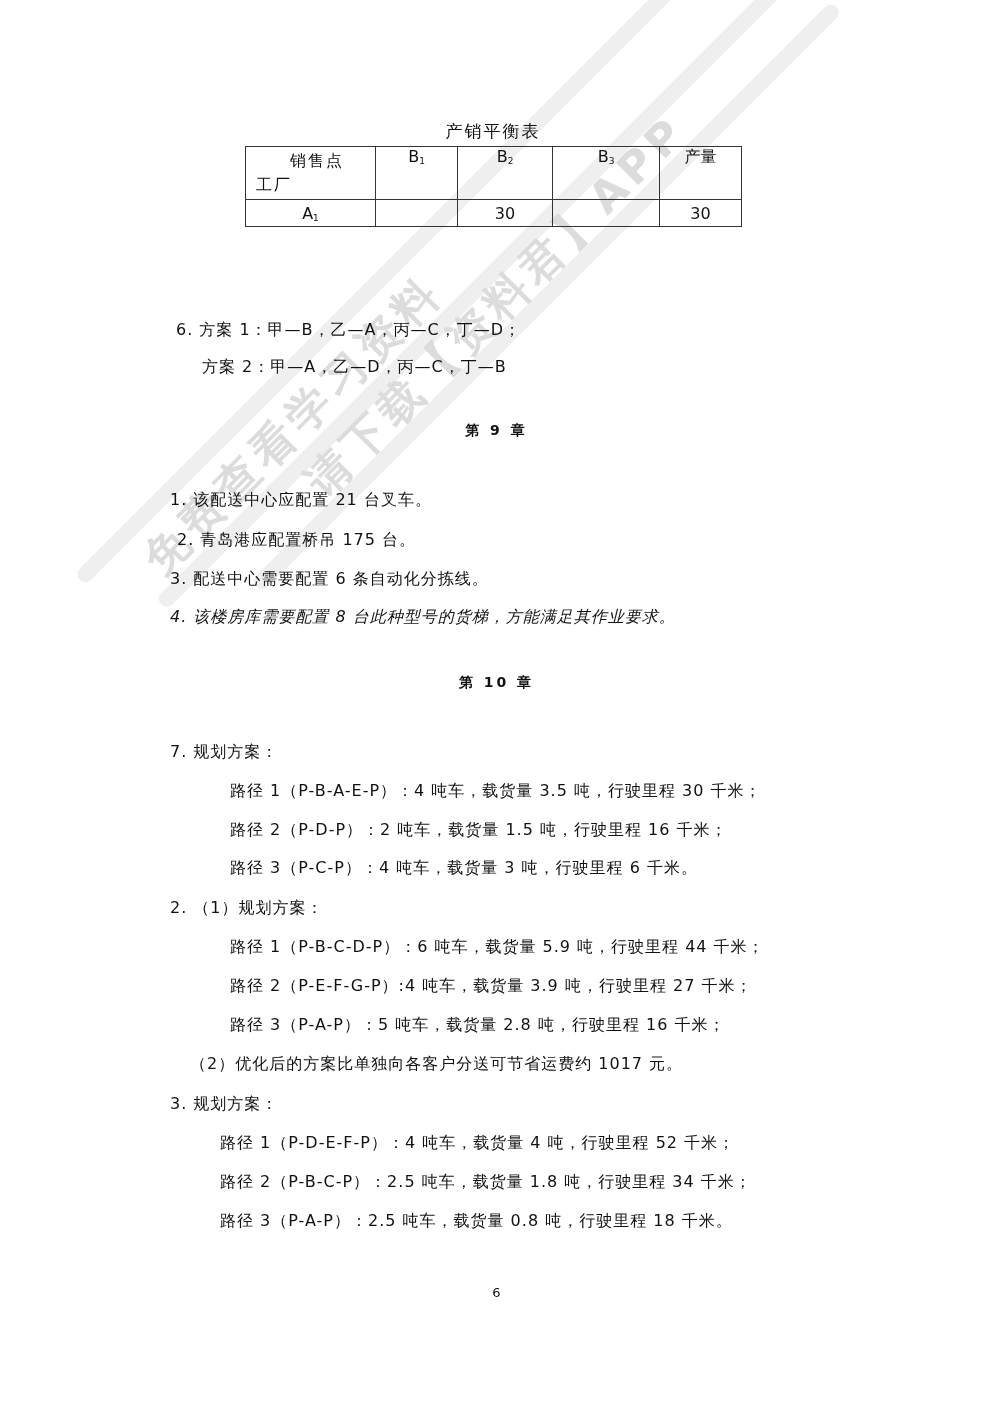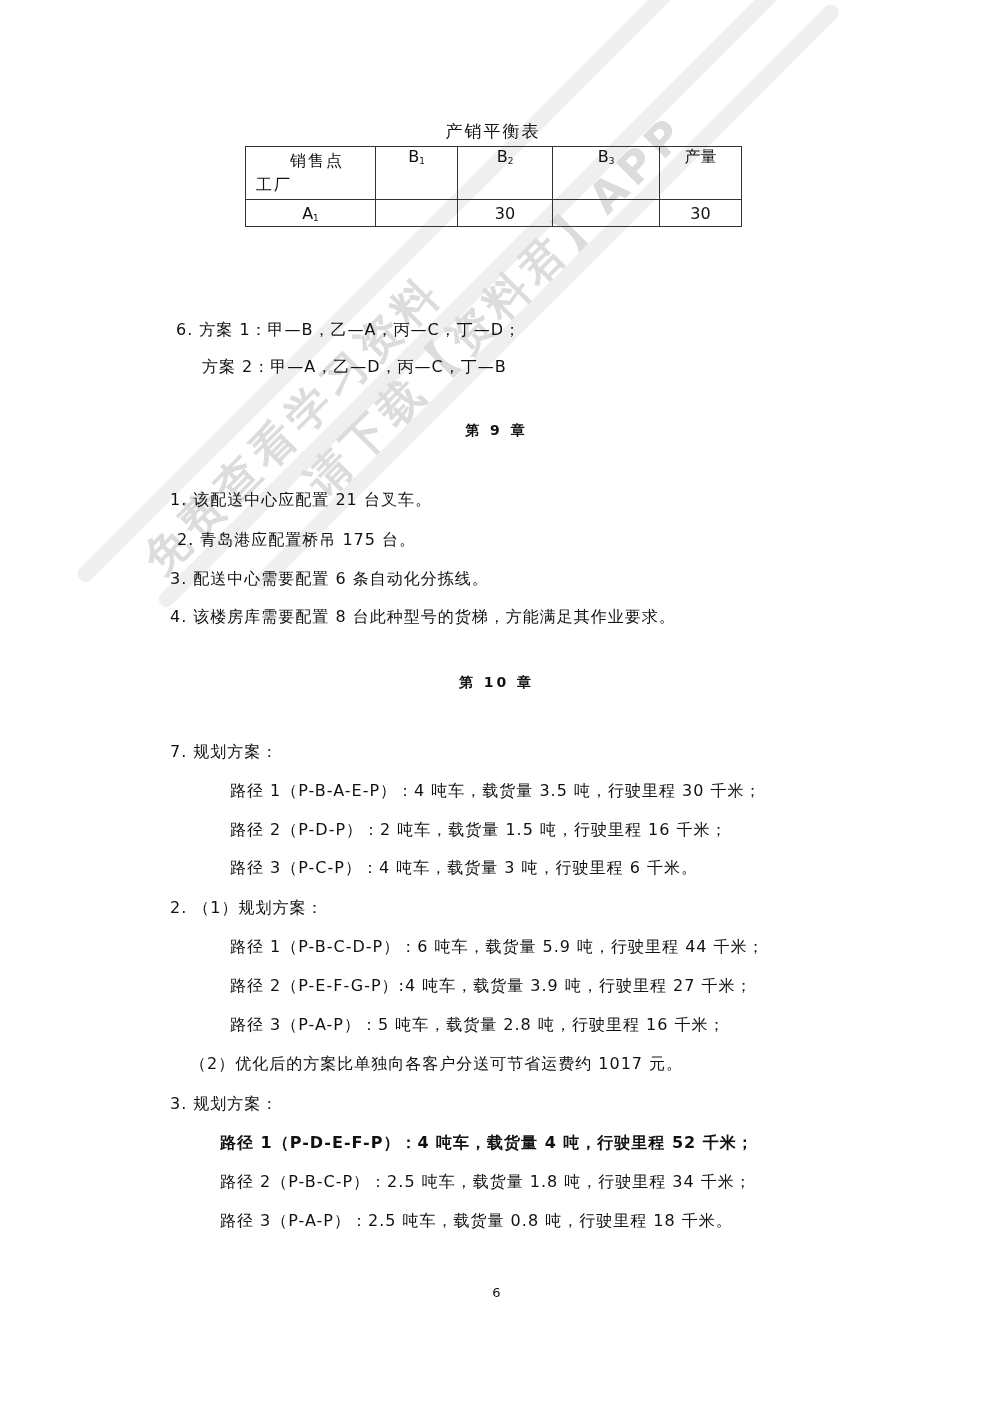--- a/index.html
+++ b/index.html
@@ -83,34 +83,34 @@
   </tbody>
     </table>
 
   <div class="line" style="left:176px; top:320px;">6. 方案 1：甲—B，乙—A，丙—C，丁—D；</div>
   <div class="line" style="left:202px; top:357px;">方案 2：甲—A，乙—D，丙—C，丁—B</div>
 
   <div class="chapter" style="top:422px;">第 9 章</div>
   <div class="line" style="left:170px; top:490px;">1. 该配送中心应配置 21 台叉车。</div>
   <div class="line" style="left:170px; top:530px;margin-left:7px;">2. 青岛港应配置桥吊 175 台。</div>
   <div class="line" style="left:170px; top:569px;">3. 配送中心需要配置 6 条自动化分拣线。</div>
-  <div class="line" style="left:170px; top:607px;">4. 该楼房库需要配置 8 台此种型号的货梯，方能满足其作业要求。</div>
+  <div class="line" style="left:170px; top:607px;font-style:italic;">4. 该楼房库需要配置 8 台此种型号的货梯，方能满足其作业要求。</div>
 
   <div class="chapter" style="top:674px;">第 10 章</div>
 
   <div class="line" style="left:170px; top:742px;">7. 规划方案：</div>
   <div class="line" style="left:230px; top:781px;">路径 1（P-B-A-E-P）：4 吨车，载货量 3.5 吨，行驶里程 30 千米；</div>
   <div class="line" style="left:230px; top:820px;">路径 2（P-D-P）：2 吨车，载货量 1.5 吨，行驶里程 16 千米；</div>
   <div class="line" style="left:230px; top:858px;">路径 3（P-C-P）：4 吨车，载货量 3 吨，行驶里程 6 千米。</div>
 
   <div class="line" style="left:170px; top:898px;">2. （1）规划方案：</div>
   <div class="line" style="left:230px; top:937px;">路径 1（P-B-C-D-P）：6 吨车，载货量 5.9 吨，行驶里程 44 千米；</div>
   <div class="line" style="left:230px; top:976px;">路径 2（P-E-F-G-P）:4 吨车，载货量 3.9 吨，行驶里程 27 千米；</div>
   <div class="line" style="left:230px; top:1015px;">路径 3（P-A-P）：5 吨车，载货量 2.8 吨，行驶里程 16 千米；</div>
   <div class="line" style="left:190px; top:1054px;">（2）优化后的方案比单独向各客户分送可节省运费约 1017 元。</div>
 
   <div class="line" style="left:170px; top:1094px;">3. 规划方案：</div>
-  <div class="line" style="left:220px; top:1133px;font-weight:bold;">路径 1（P-D-E-F-P）：4 吨车，载货量 4 吨，行驶里程 52 千米；</div>
+  <div class="line" style="left:220px; top:1133px;">路径 1（P-D-E-F-P）：4 吨车，载货量 4 吨，行驶里程 52 千米；</div>
   <div class="line" style="left:220px; top:1172px;">路径 2（P-B-C-P）：2.5 吨车，载货量 1.8 吨，行驶里程 34 千米；</div>
   <div class="line" style="left:220px; top:1211px;">路径 3（P-A-P）：2.5 吨车，载货量 0.8 吨，行驶里程 18 千米。</div>
 
   <div class="page-num">6</div>
 </div>
 
 </body></html>

